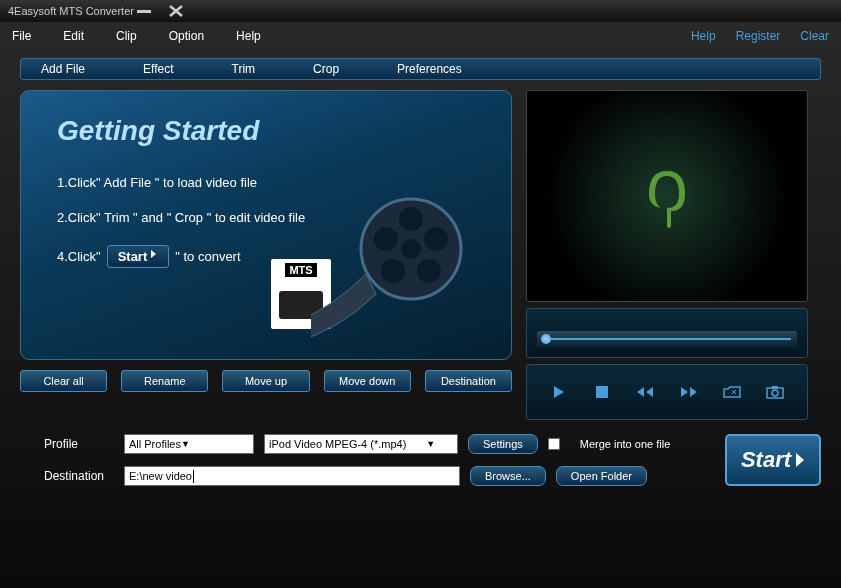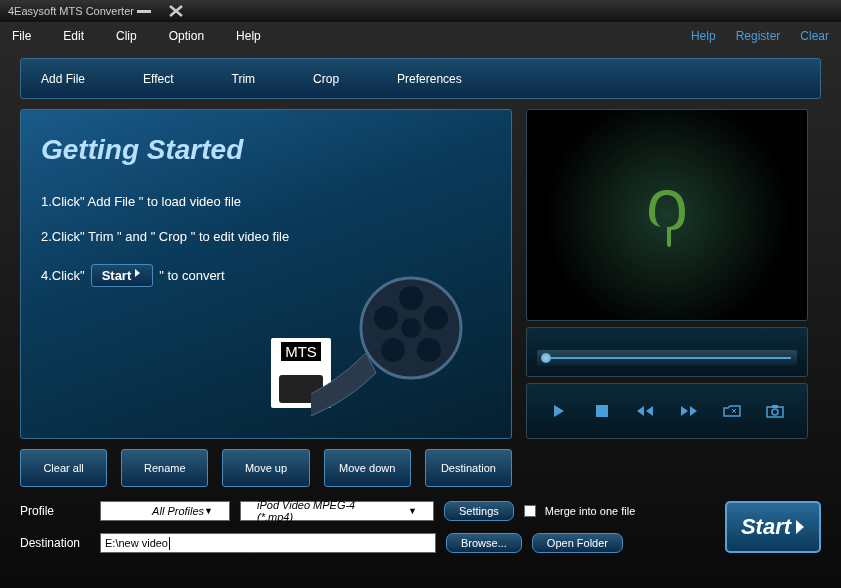--- a/index.html
+++ b/index.html
@@ -7,53 +7,53 @@
 .window { width: 841px; height: 588px; background: linear-gradient(180deg, #2a2a2a 0%, #0a0a0a 100%); position: relative; }
 .titlebar { height: 22px; background: linear-gradient(180deg, #333 0%, #111 100%); display: flex; align-items: center; padding: 0 8px; color: #ccc; font-size: 11px; font-weight: normal; justify-content: flex-start; }
 .titlebar-controls { display: flex; gap: 12px; }
 .titlebar-btn { width: 20px; height: 12px; display: flex; align-items: center; justify-content: center; cursor: pointer; color: #ccc; font-size: 14px; }
 .menubar { height: 28px; display: flex; align-items: center; padding: 0 12px; justify-content: space-between; }
 .menubar-left { display: flex; gap: 32px; }
 .menubar-item { color: #fff; font-size: 12px; cursor: pointer; }
 .menubar-right { display: flex; gap: 20px; }
 .menubar-right-item { color: #4a9dd8; font-size: 12px; cursor: pointer; }
 .content { padding: 8px 20px 12px 20px; }
-.toolbar { height: 41px; background: linear-gradient(180deg, #1a4a6a 0%, #0a2a4a 100%); border: 1px solid #3a6a8a; border-radius: 3px; display: flex; align-items: center; padding: 0 20px; gap: 58px; margin-bottom: 10px; }
+.toolbar { height: 22px; background: linear-gradient(180deg, #1a4a6a 0%, #0a2a4a 100%); border: 1px solid #3a6a8a; border-radius: 3px; display: flex; align-items: center; padding: 0 20px; gap: 58px; margin-bottom: 10px; }
 .toolbar-item { color: #fff; font-size: 12px; cursor: pointer; }
 .main-area { display: flex; gap: 14px; }
 .left-panel { width: 492px; }
-.preview-box { height: 330px; background: linear-gradient(160deg, #1a5a8a 0%, #0a3a5a 40%, #052030 100%); border: 1px solid #3a6a8a; border-radius: 3px; padding: 24px 20px; position: relative; overflow: hidden; }
+.preview-box { height: 270px; background: linear-gradient(160deg, #1a5a8a 0%, #0a3a5a 40%, #052030 100%); border: 1px solid #3a6a8a; border-radius: 9px; padding: 24px 36px; position: relative; overflow: hidden; }
 .gs-title { color: #b8e0ff; font-size: 28px; font-weight: bold; font-style: italic; margin-bottom: 28px; }
 .gs-step { color: #fff; font-size: 13px; margin-bottom: 20px; display: flex; align-items: center; gap: 6px; }
 .inline-btn { display: inline-flex; background: linear-gradient(180deg, #1a4a6a 0%, #0a2a4a 100%); border: 1px solid #4a8aba; border-radius: 3px; padding: 3px 10px; color: #fff; font-size: 13px; font-weight: bold; }
 .film-reel { position: absolute; right: 40px; bottom: 10px; width: 160px; height: 160px; }
 .mts-box { position: absolute; right: 180px; bottom: 30px; width: 60px; height: 70px; background: #fff; border-radius: 2px; display: flex; flex-direction: column; align-items: center; padding: 4px; }
-.mts-label { background: #000; color: #fff; font-size: 15px; padding: 1px 4px; font-weight: normal; }
+.mts-label { background: #000; color: #fff; font-size: 11px; padding: 1px 4px; font-weight: bold; }
 .mts-cam { width: 44px; height: 28px; background: #222; margin-top: 14px; border-radius: 3px; }
 .file-buttons { display: flex; gap: 14px; margin-top: 10px; }
-.file-btn { flex: 1; height: 38px; background: linear-gradient(180deg, #2a5a7a 0%, #0a2a4a 100%); border: 1px solid #4a8aba; border-radius: 3px; color: #fff; font-size: 11px; cursor: pointer; display: flex; align-items: center; justify-content: center; }
+.file-btn { flex: 1; height: 22px; background: linear-gradient(180deg, #2a5a7a 0%, #0a2a4a 100%); border: 1px solid #4a8aba; border-radius: 3px; color: #fff; font-size: 11px; cursor: pointer; display: flex; align-items: center; justify-content: center; }
 .right-panel { width: 282px; }
 .video-preview { height: 212px; background: radial-gradient(circle at center, #1a3a2a 0%, #000 70%); border: 1px solid #2a4a5a; border-radius: 3px; display: flex; align-items: center; justify-content: center; margin-bottom: 6px; }
 .logo { width: 80px; height: 80px; }
 .seek-area { height: 50px; background: linear-gradient(180deg, #0a2a3a 0%, #051520 100%); border: 1px solid #2a4a5a; border-radius: 3px; padding: 8px 10px; margin-bottom: 6px; }
 .seek-track { height: 16px; background: linear-gradient(180deg, #2a4a5a 0%, #0a2030 100%); border-radius: 2px; position: relative; margin-top: 14px; }
 .seek-bar { position: absolute; left: 6px; right: 6px; top: 7px; height: 2px; background: #4aa0da; }
 .seek-thumb { position: absolute; left: 4px; top: 3px; width: 10px; height: 10px; background: radial-gradient(circle, #a0d0f0 0%, #4a9dd8 100%); border-radius: 50%; }
 .playback-controls { height: 56px; background: linear-gradient(180deg, #0a2a3a 0%, #051520 100%); border: 1px solid #2a4a5a; border-radius: 3px; display: flex; align-items: center; justify-content: space-around; padding: 0 10px; }
 .play-ctrl { width: 24px; height: 24px; display: flex; align-items: center; justify-content: center; cursor: pointer; color: #4a9dd8; }
-.bottom-area { margin-top: 14px; display: flex; gap: 10px; }
+.bottom-area { margin-top: 14px; display: flex; gap: 10px; margin-left: 24px; }
 .bottom-left { flex: 1; }
 .form-row { display: flex; align-items: center; gap: 10px; margin-bottom: 12px; }
 .form-label { color: #fff; font-size: 12px; width: 70px; }
-.select-box { height: 20px; background: #fff; border: 1px solid #666; font-size: 11px; padding: 0 16px; display: flex; align-items: center; justify-content: flex-end; cursor: pointer; font-style: italic; }
+.select-box { height: 20px; background: #fff; border: 1px solid #666; font-size: 11px; padding: 0 4px; display: flex; align-items: center; justify-content: flex-start; cursor: pointer; }
 .select-box.small { width: 130px; }
 .select-box.med { width: 194px; gap: 20px; }
 .input-box { height: 20px; background: #fff; border: 1px solid #666; font-size: 11px; padding: 0 4px; width: 336px; display: flex; align-items: center; }
 .action-btn { height: 20px; background: linear-gradient(180deg, #2a5a7a 0%, #0a2a4a 100%); border: 1px solid #4a8aba; border-radius: 7px; color: #fff; font-size: 11px; padding: 0 14px; cursor: pointer; display: flex; align-items: center; justify-content: center; }
-.checkbox-wrap { display: flex; align-items: center; gap: 9px; color: #fff; font-size: 11px; cursor: pointer; text-align: right; }
+.checkbox-wrap { display: flex; align-items: center; gap: 20px; color: #fff; font-size: 11px; cursor: pointer; text-align: right; }
 .checkbox { width: 12px; height: 12px; background: #fff; border: 1px solid #666; }
 .start-btn { width: 96px; height: 52px; background: linear-gradient(180deg, #2a6a9a 0%, #0a3a5a 100%); border: 2px solid #5aa0da; border-radius: 5px; color: #fff; font-size: 22px; font-weight: bold; font-style: italic; cursor: pointer; display: flex; align-items: center; justify-content: center; gap: 4px; }
 .arrow-down { font-size: 9px; }
 </style>
 </head>
 <body>
 
 <div class="window">
   <div class="titlebar">
     <span>4Easysoft MTS Converter</span>

